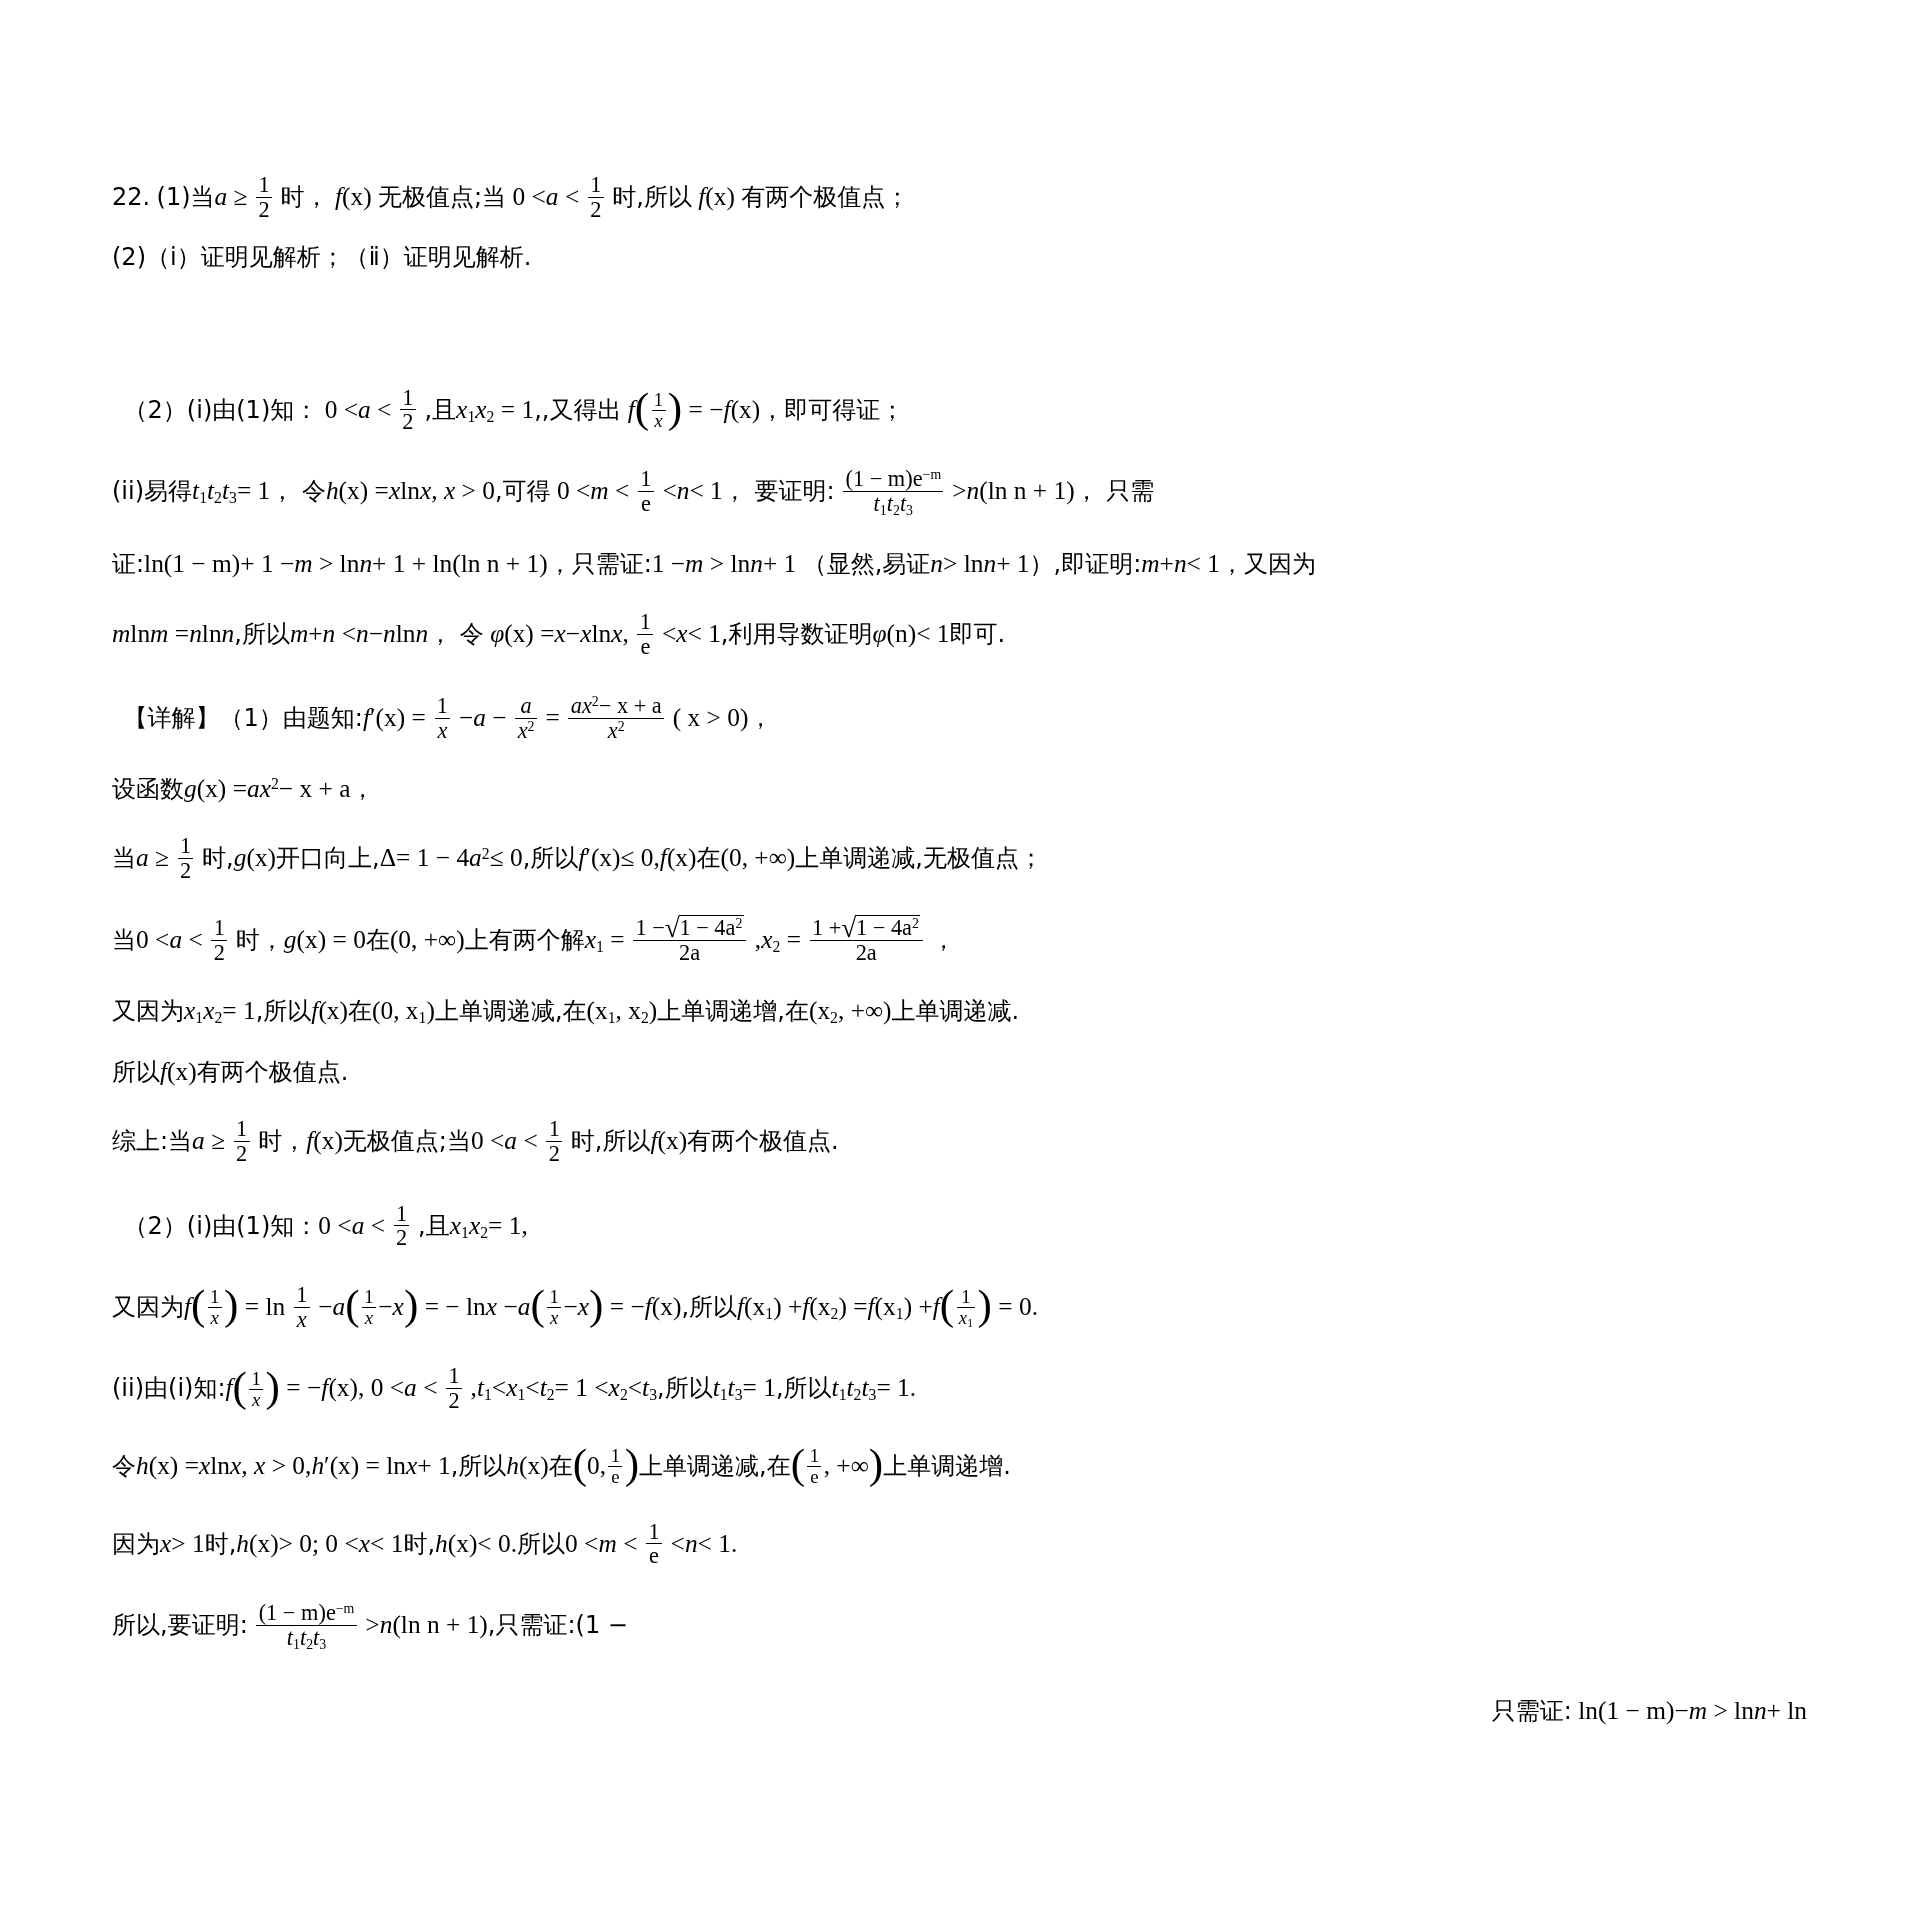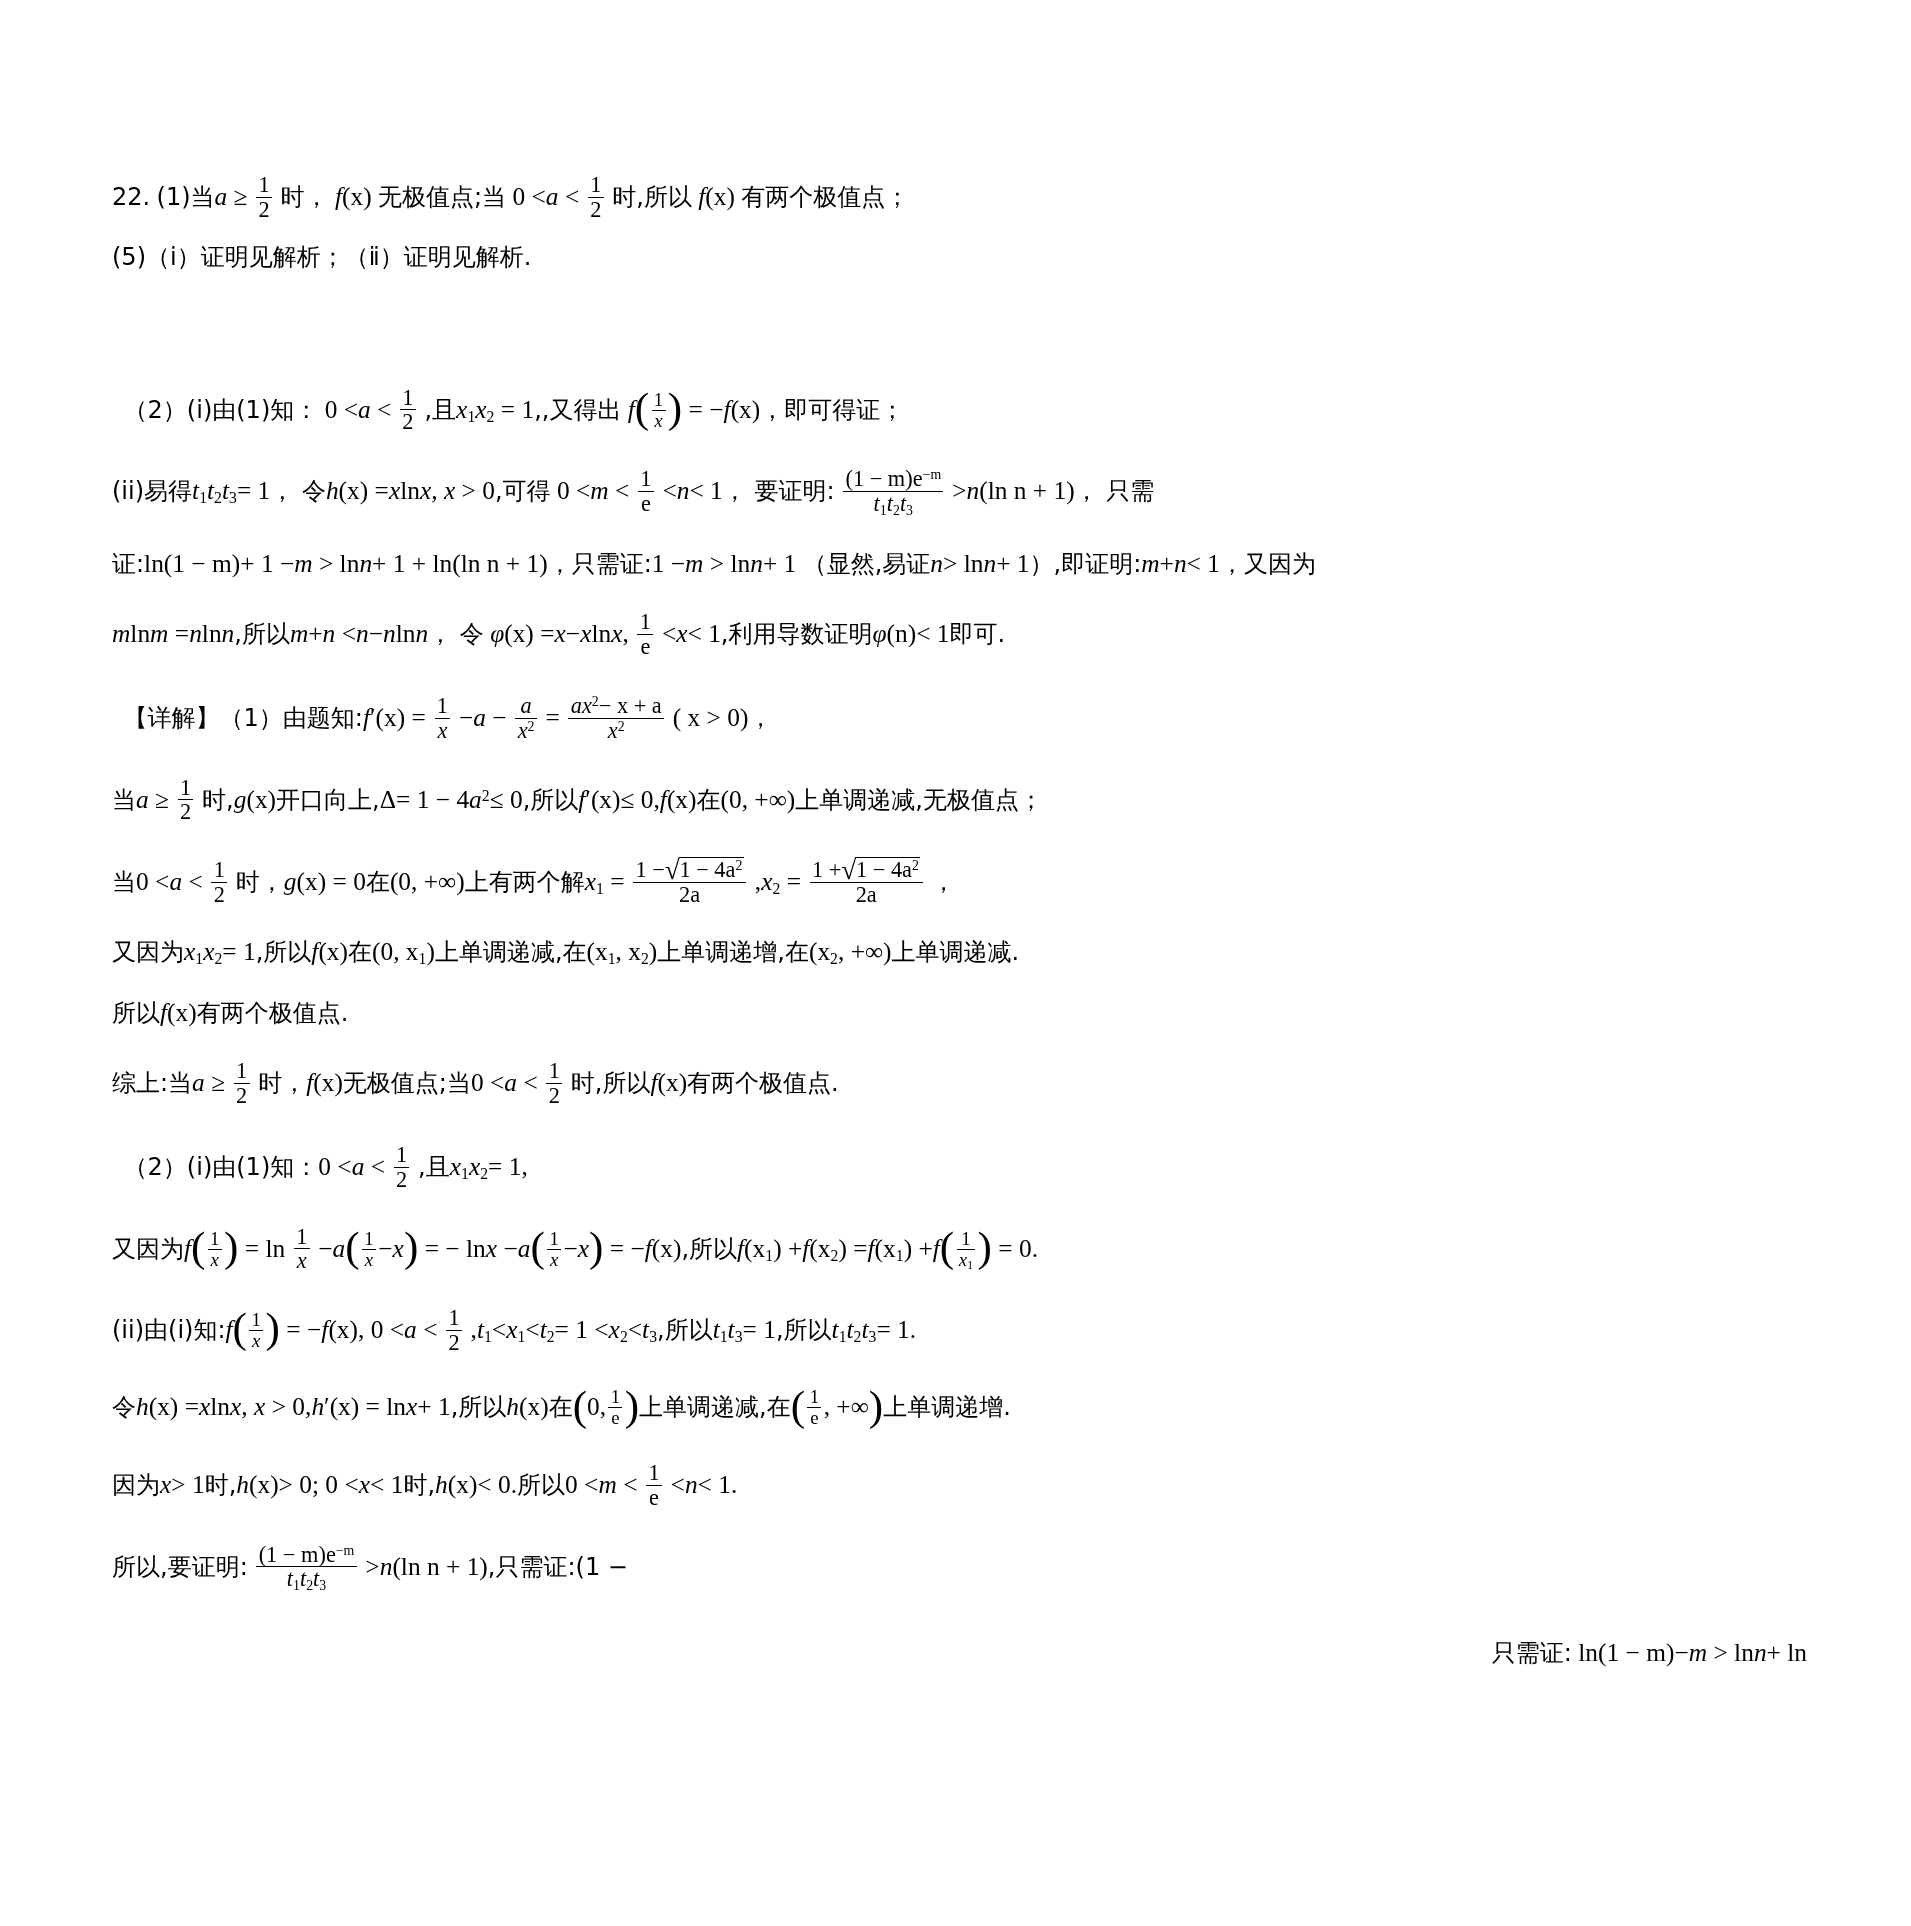--- a/index.html
+++ b/index.html
@@ -78,21 +78,21 @@
       <span class="zh">无极值点;当</span>
       <span class="mn">0 &lt;</span><span class="mi">a</span>
       <span class="mn">&lt;</span>
       <span class="frac"><span class="num">1</span><span class="den">2</span></span>
       <span class="zh">时,所以</span>
       <span class="mi">f</span><span class="mn">(x)</span>
       <span class="zh">有两个极值点；</span>
     </div>
 
     <div class="line" style="margin-bottom:116px;">
-      <span class="zh">(5)（ⅰ）证明见解析；（ⅱ）证明见解析.</span>
+      <span class="zh">(2)（ⅰ）证明见解析；（ⅱ）证明见解析.</span>
     </div>
 
 
     <div class="line blk indent1">
       <span class="zh">（2）(i)由(1)知：</span>
       <span class="mn">0 &lt;</span><span class="mi">a</span>
       <span class="mn">&lt;</span>
       <span class="frac"><span class="num">1</span><span class="den">2</span></span>
       <span class="zh">,且</span><span class="mi">x</span><sub>1</sub><span class="mi">x</span><sub>2</sub>
       <span class="mn">= 1</span><span class="zh">,,又得出</span>
@@ -137,20 +137,24 @@
       <span class="mn">=</span>
       <span class="frac"><span class="num">1</span><span class="den mi">x</span></span>
       <span class="mn">−</span><span class="mi">a</span>
       <span class="mn">−</span>
       <span class="frac"><span class="num mi">a</span><span class="den"><span class="mi">x</span><sup>2</sup></span></span>
       <span class="mn">=</span>
       <span class="frac"><span class="num"><span class="mi">ax</span><sup>2</sup><span class="mn">− x + a</span></span><span class="den"><span class="mi">x</span><sup>2</sup></span></span>
       <span class="mn">( x &gt; 0)</span><span class="zh">，</span>
     </div>
 
+    <div class="line blk">
+      <span class="zh">设函数</span><span class="mi">g</span><span class="mn">(x)</span>
+      <span class="mn">=</span><span class="mi">ax</span><sup>2</sup><span class="mn">− x + a</span><span class="zh">，</span>
+    </div>
 
     <div class="line blk">
       <span class="zh">当</span><span class="mi">a</span>
       <span class="mn">≥</span>
       <span class="frac"><span class="num">1</span><span class="den">2</span></span>
       <span class="zh">时,</span><span class="mi">g</span><span class="mn">(x)</span><span class="zh">开口向上,</span><span class="mn">Δ</span><span class="mn">= 1 − 4</span><span class="mi">a</span><sup>2</sup><span class="mn">≤ 0</span><span class="zh">,所以</span><span class="mi">f</span><span class="mn">′</span><span class="mn">(x)</span><span class="mn">≤ 0,</span><span class="mi">f</span><span class="mn">(x)</span><span class="zh">在</span><span class="mn">(0, +∞)</span><span class="zh">上单调递减,无极值点；</span>
     </div>
 
     <div class="line blk">
       <span class="zh">当</span><span class="mn">0 &lt;</span><span class="mi">a</span>

